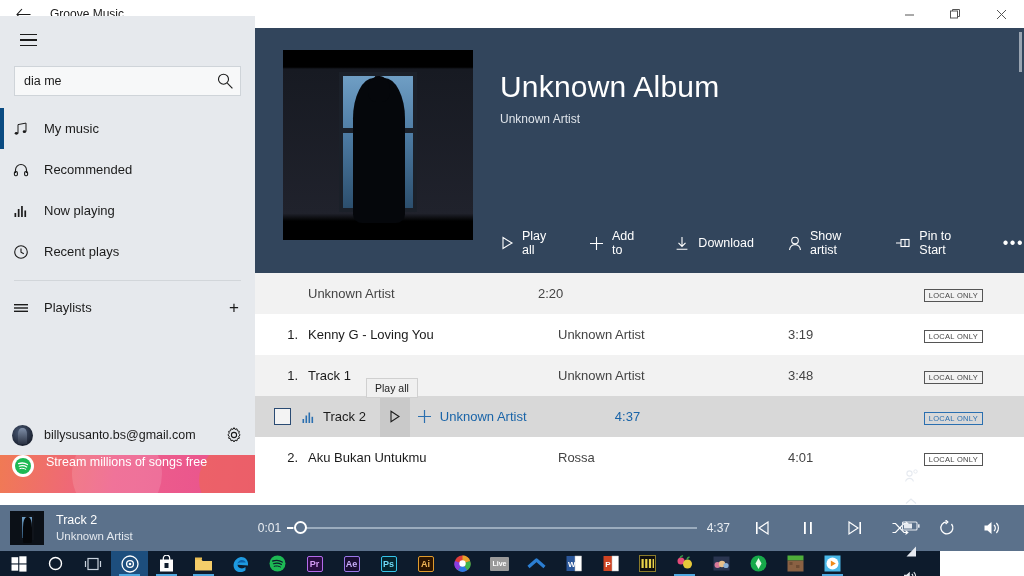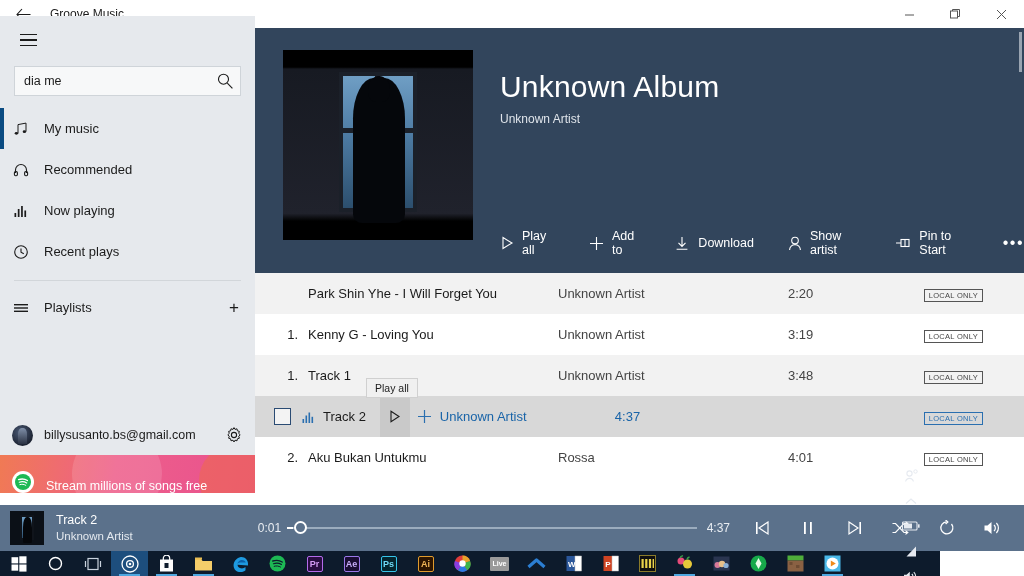--- a/index.html
+++ b/index.html
@@ -76,21 +76,21 @@
   }
   .avatar::after{
     content:""; position:absolute; left:6px; top:3px; width:9px; height:16px;
     background: linear-gradient(#7f8fa8, #2b3344);
     border-radius: 40% 40% 0 0;
   }
   .account-mail { font-size: 12.5px; color: #1b1b1b; }
   .gear-icon { margin-left: auto; width: 18px; height: 18px; color: #1b1b1b; }
 
   .promo {
-    height: 38px; display: flex; align-items: flex-end; gap: 12px; padding: 0 12px;
+    height: 38px; display: flex; align-items: flex-start; gap: 12px; padding: 0 12px;
     background: linear-gradient(100deg, #f07a54 0%, #ee5f8a 45%, #e8518f 100%);
     position: relative; overflow: hidden;
   }
   .promo::before{
     content:""; position:absolute; left:72px; top:-26px; width:90px; height:90px;
     border-radius:50%; background: rgba(255,255,255,0.13);
   }
   .promo::after{
     content:""; position:absolute; right:-14px; top:-10px; width:70px; height:70px;
     border-radius:50%; background: rgba(240,110,60,0.45);
@@ -451,21 +451,20 @@
         <div class="action dots">
           <span>•••</span>
         </div>
       </div>
     </div>
 
     <div class="tracklist">
 
       <div class="trow alt">
         <span class="t-num"></span>
-        <span class="t-title">Park Shin Yhe - I Will Forget You</span>
         <span class="t-artist">Unknown Artist</span>
         <span class="t-dur">2:20</span>
         <span class="t-badge">
           <span class="badge">LOCAL ONLY</span>
         </span>
       </div>
 
       <div class="trow">
         <span class="t-num">1.</span>
         <span class="t-title">Kenny G - Loving You</span>

